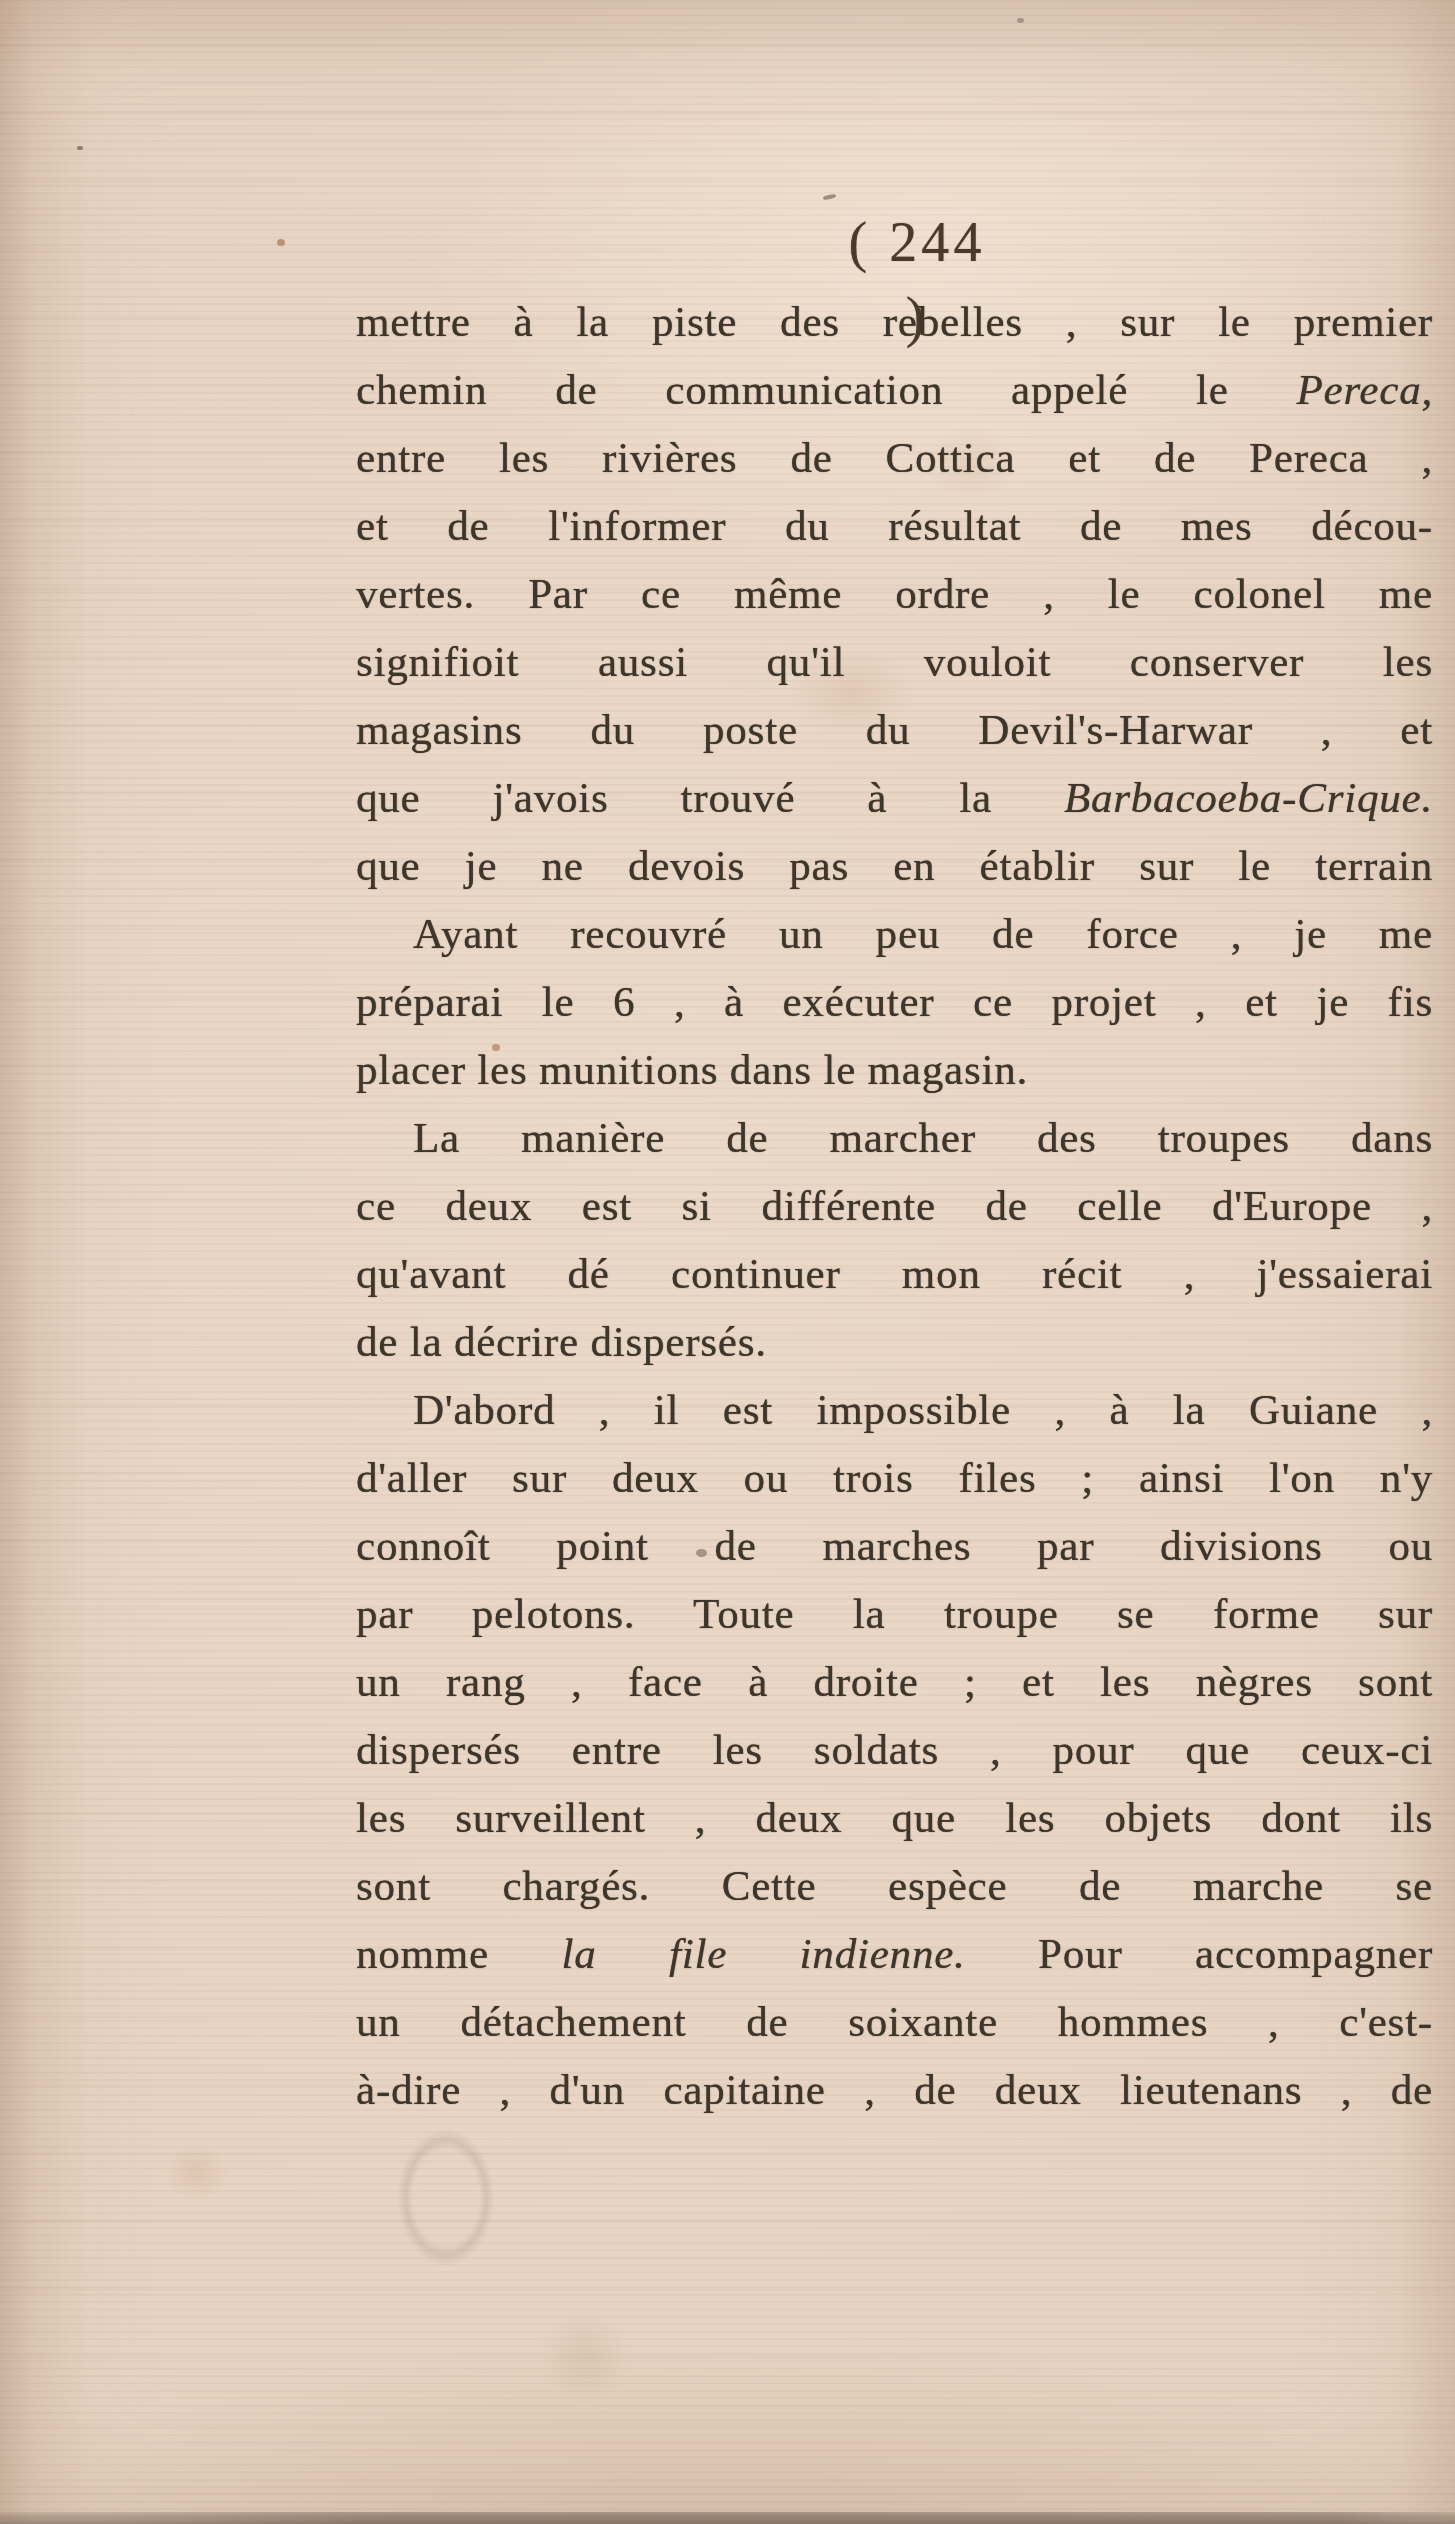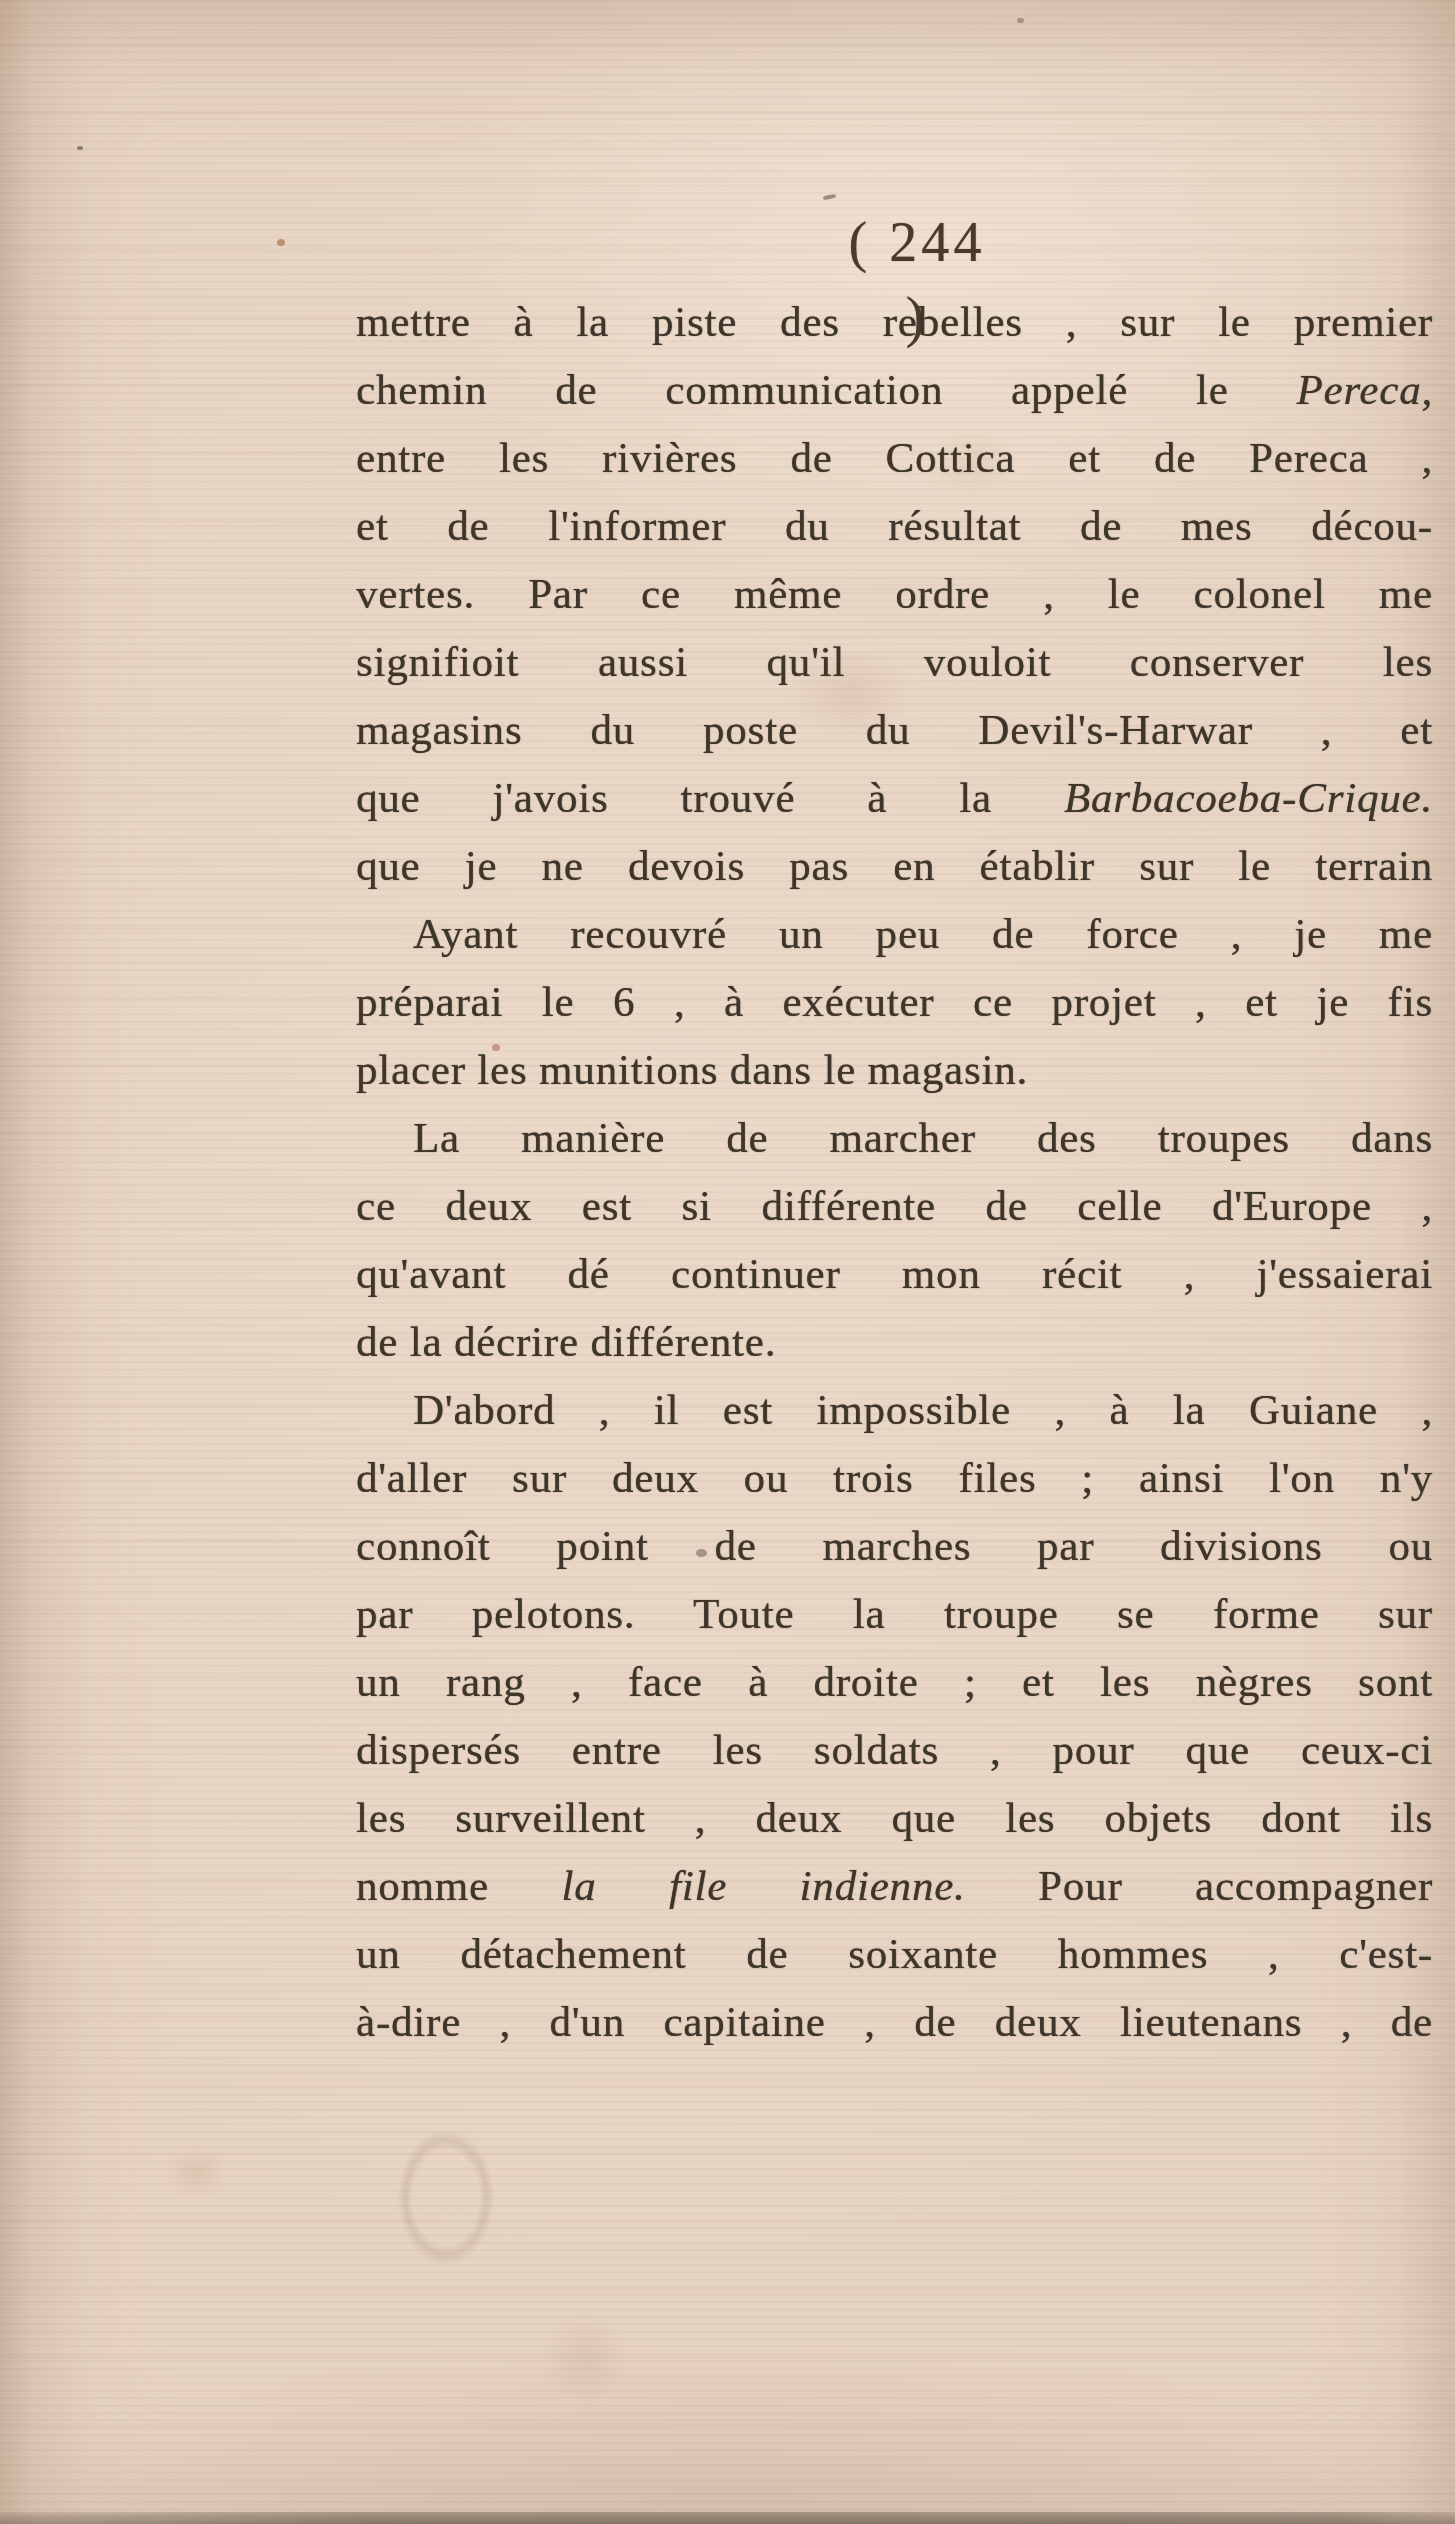--- a/index.html
+++ b/index.html
@@ -106,27 +106,28 @@
       <div class="line just"><span>signifioit aussi qu'il vouloit conserver les</span></div>
       <div class="line just"><span>magasins du poste du Devil's-Harwar , et</span></div>
       <div class="line just"><span>que j'avois trouvé à la </span><span class="it">Barbacoeba-Crique.</span></div>
       <div class="line just"><span>que je ne devois pas en établir sur le terrain</span></div>
       <div class="line indent just"><span>Ayant recouvré un peu de force , je me</span></div>
       <div class="line just"><span>préparai le 6 , à exécuter ce projet , et je fis</span></div>
       <div class="line"><span>placer les munitions dans le magasin.</span></div>
       <div class="line indent just"><span>La manière de marcher des troupes dans</span></div>
       <div class="line just"><span>ce deux est si différente de celle d'Europe ,</span></div>
       <div class="line just"><span>qu'avant dé continuer mon récit , j'essaierai</span></div>
-      <div class="line"><span>de la décrire différente.</span></div>
+      <div class="line"><span>de la décrire dispersés.</span></div>
       <div class="line indent just"><span>D'abord , il est impossible , à la Guiane ,</span></div>
       <div class="line just"><span>d'aller sur deux ou trois files ; ainsi l'on n'y</span></div>
       <div class="line just"><span>connoît point de marches par divisions ou</span></div>
       <div class="line just"><span>par pelotons. Toute la troupe se forme sur</span></div>
       <div class="line just"><span>un rang , face à droite ; et les nègres sont</span></div>
       <div class="line just"><span>dispersés entre les soldats , pour que ceux-ci</span></div>
       <div class="line just"><span>les surveillent , deux que les objets dont ils</span></div>
+      <div class="line just"><span>sont chargés. Cette espèce de marche se</span></div>
       <div class="line just"><span>nomme </span><span class="it">la file indienne.</span><span> Pour accompagner</span></div>
       <div class="line just"><span>un détachement de soixante hommes , c'est-</span></div>
       <div class="line just"><span>à-dire , d'un capitaine , de deux lieutenans , de</span></div>
     </div>
 
 </div>
 
 
 </body></html>

